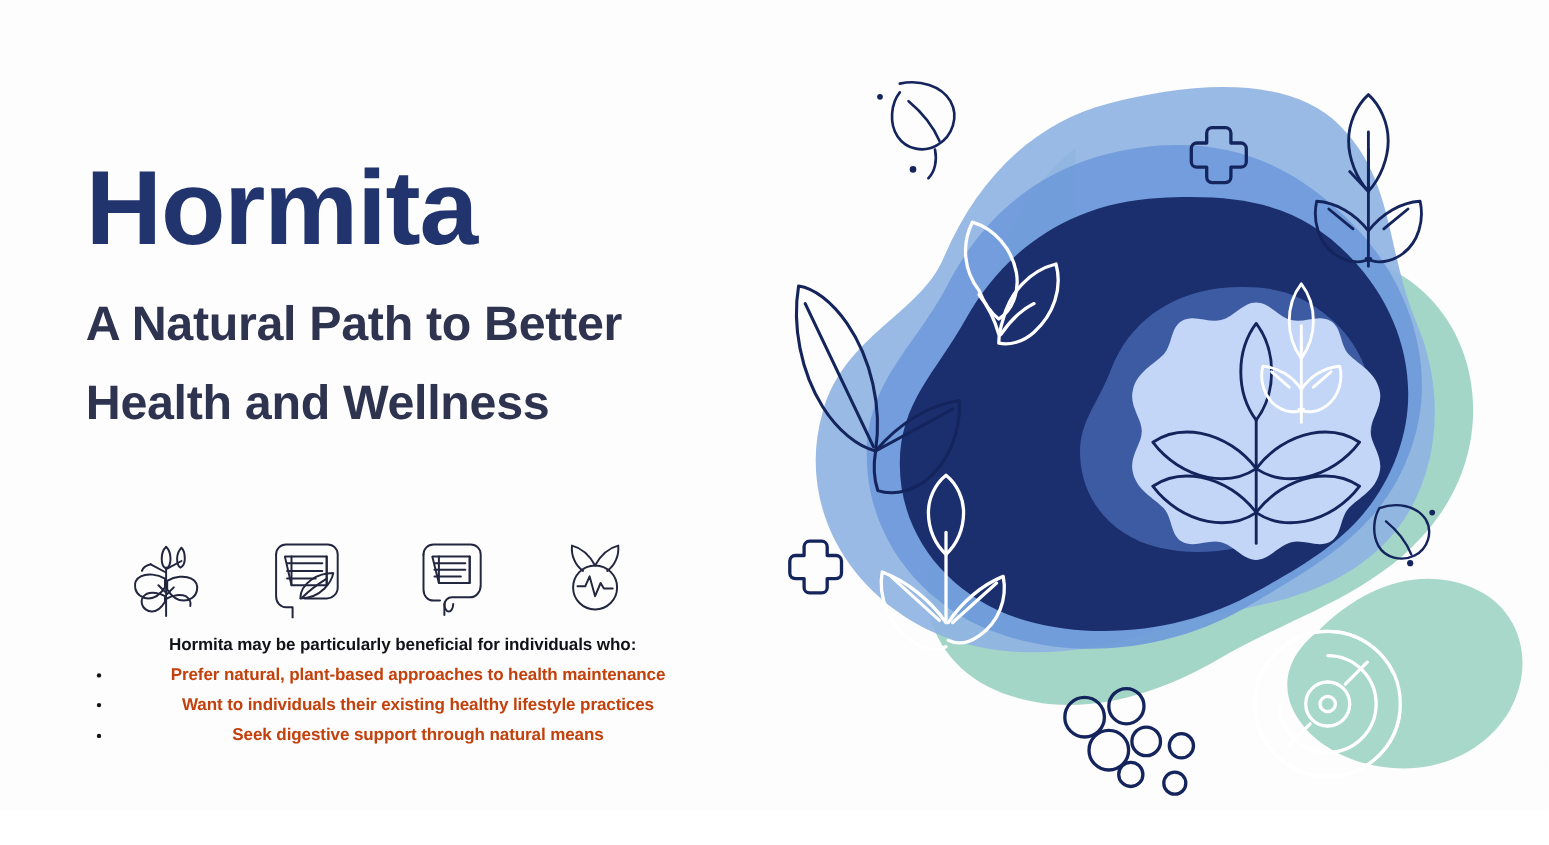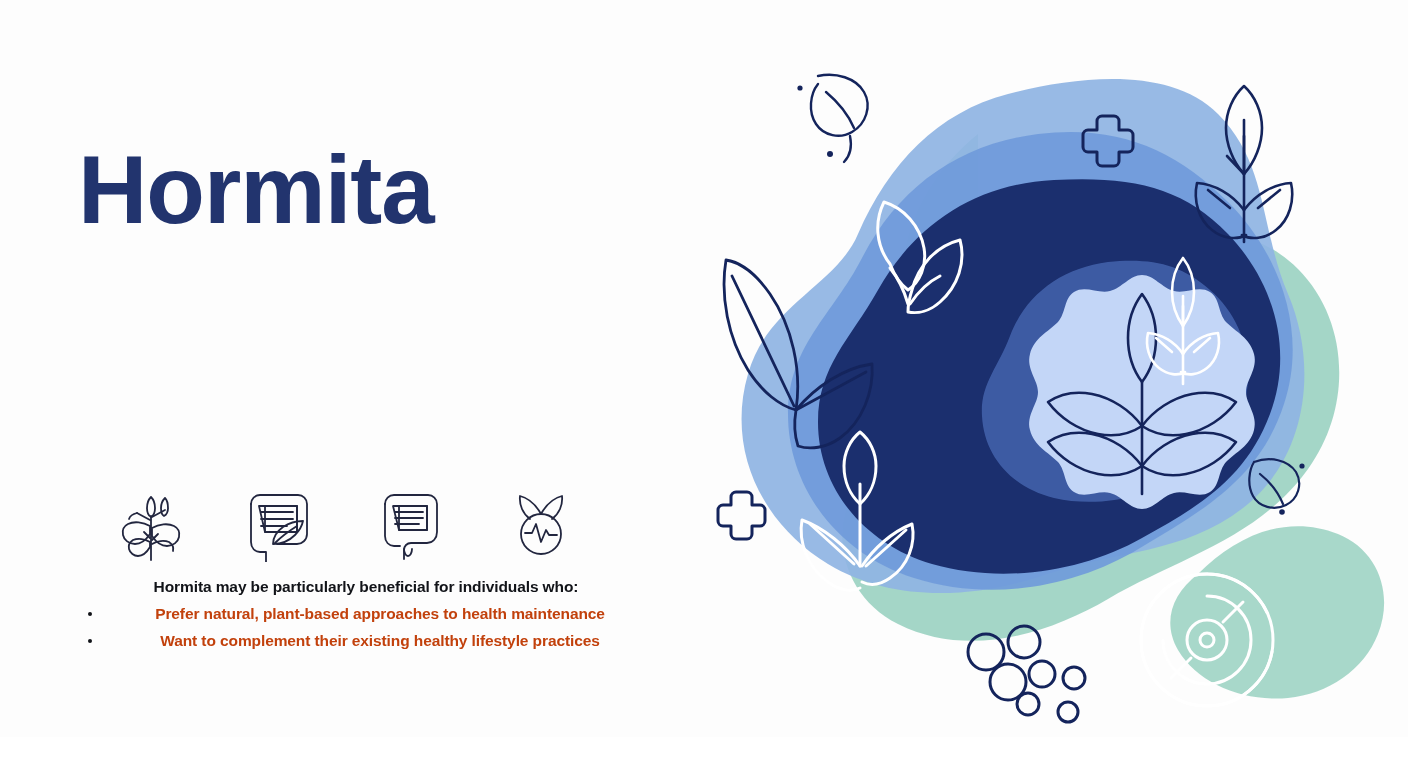--- a/index.html
+++ b/index.html
@@ -123,20 +123,21 @@
 </style>
 </head>
 <body>
 
 <div class="slide">
 
   <div class="left-col">
 
     <h1 class="brand-title">Hormita</h1>
 
+    <h2 class="brand-subtitle">A Natural Path to Better Health and Wellness</h2>
 
     <div class="icon-strip">
 
       <div class="icon-slot">
         <svg width="80" height="76" viewBox="0 0 80 76" fill="none" stroke="#22263f" stroke-width="1.8" stroke-linecap="round" stroke-linejoin="round">
           <path d="M40 74 L40 30"></path>
           <path d="M36 22c0-5 2-9 4-11 2 2 4 6 4 11s-2 8-4 9c-2-1-4-4-4-9z"></path>
           <path d="M50 22c0-5 2-8 4-10 2 2 3 5 3 10s-2 7-4 8c-2-1-3-3-3-8z"></path>
           <path d="M41 31 L54 24"></path>
           <path d="M39 34 L26 27"></path>
@@ -186,21 +187,22 @@
           <circle cx="37" cy="48" r="20"></circle>
           <path d="M21 47h7l4-9 5 18 5-12 3 5h8"></path>
         </svg>
       </div>
     </div>
 
     <div class="benefit-block">
       <p class="benefit-intro">Hormita may be particularly beneficial for individuals who:</p>
       <ul class="benefit-list">
         <li class="benefit-item">Prefer natural, plant-based approaches to health maintenance</li>
-        <li class="benefit-item">Want to complement their existing healthy lifestyle practices</li>
+        <li class="benefit-item">Want to individuals their existing healthy lifestyle practices</li>
+        <li class="benefit-item">Seek digestive support through natural means</li>
       </ul>
     </div>
   </div>
 
   <div class="illustration">
     <svg width="720" height="740" viewBox="0 0 720 740" fill="none" xmlns="http://www.w3.org/2000/svg">
 
       <g>
         <path d="M300 120C250 160 210 230 230 300c18 64 0 120-40 160-44 44-30 120 30 150 70 35 150 10 210-25 70-41 150-60 200-130 46-64 40-150-10-200-52-52-130-40-190-60-56-19-86-36-130 5z" fill="#9fd4c4" opacity="0.95"></path>
         <path d="M520 560c40-40 90-60 140-40 40 16 56 60 40 100-14 36-50 60-90 64-44 4-90-14-110-48-16-28-6-56 20-76z" fill="#9fd4c4" opacity="0.9"></path>

